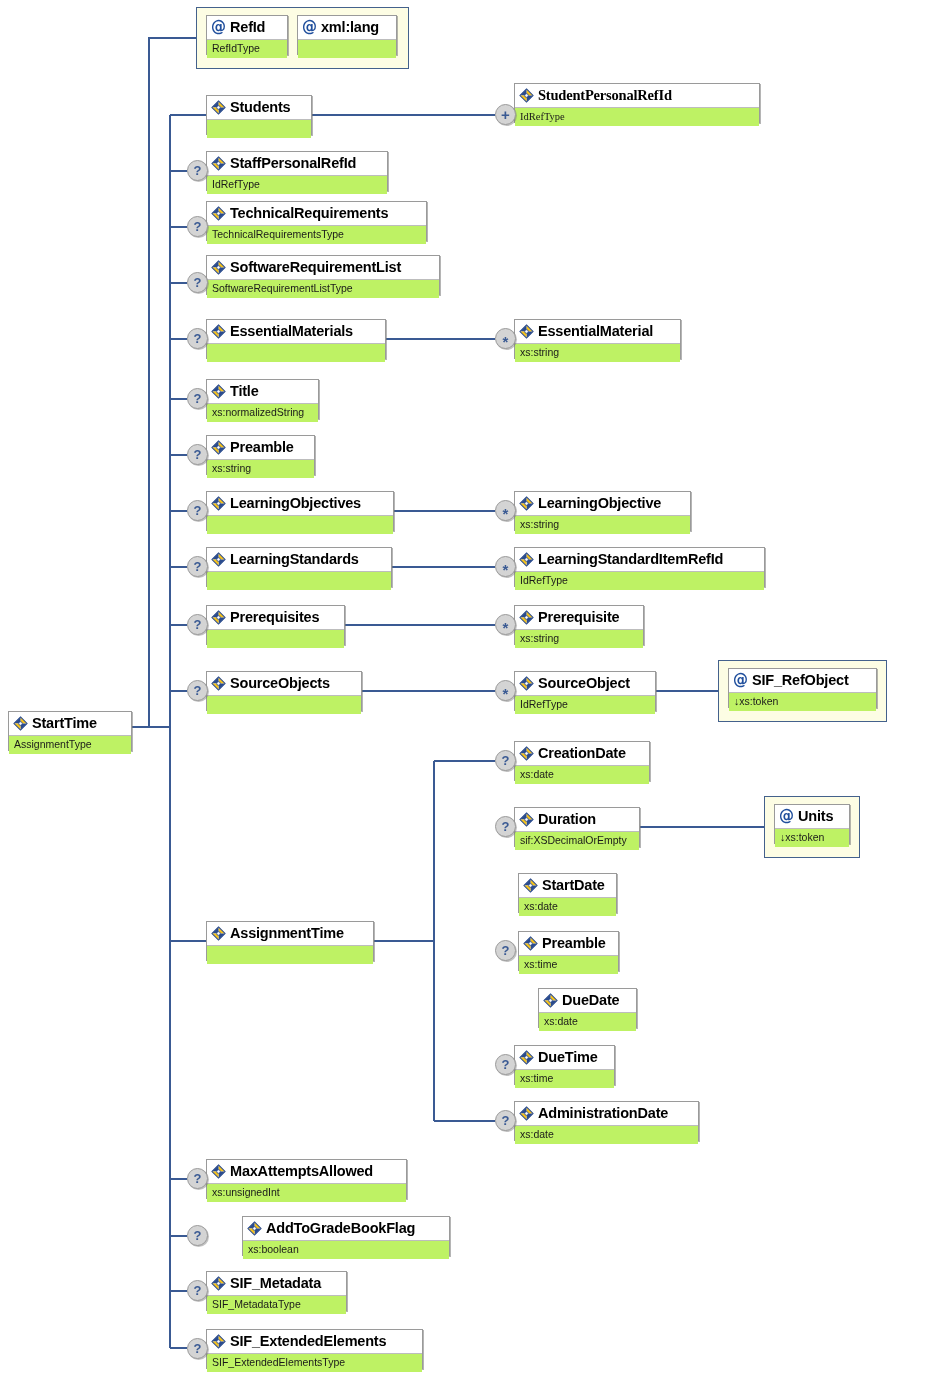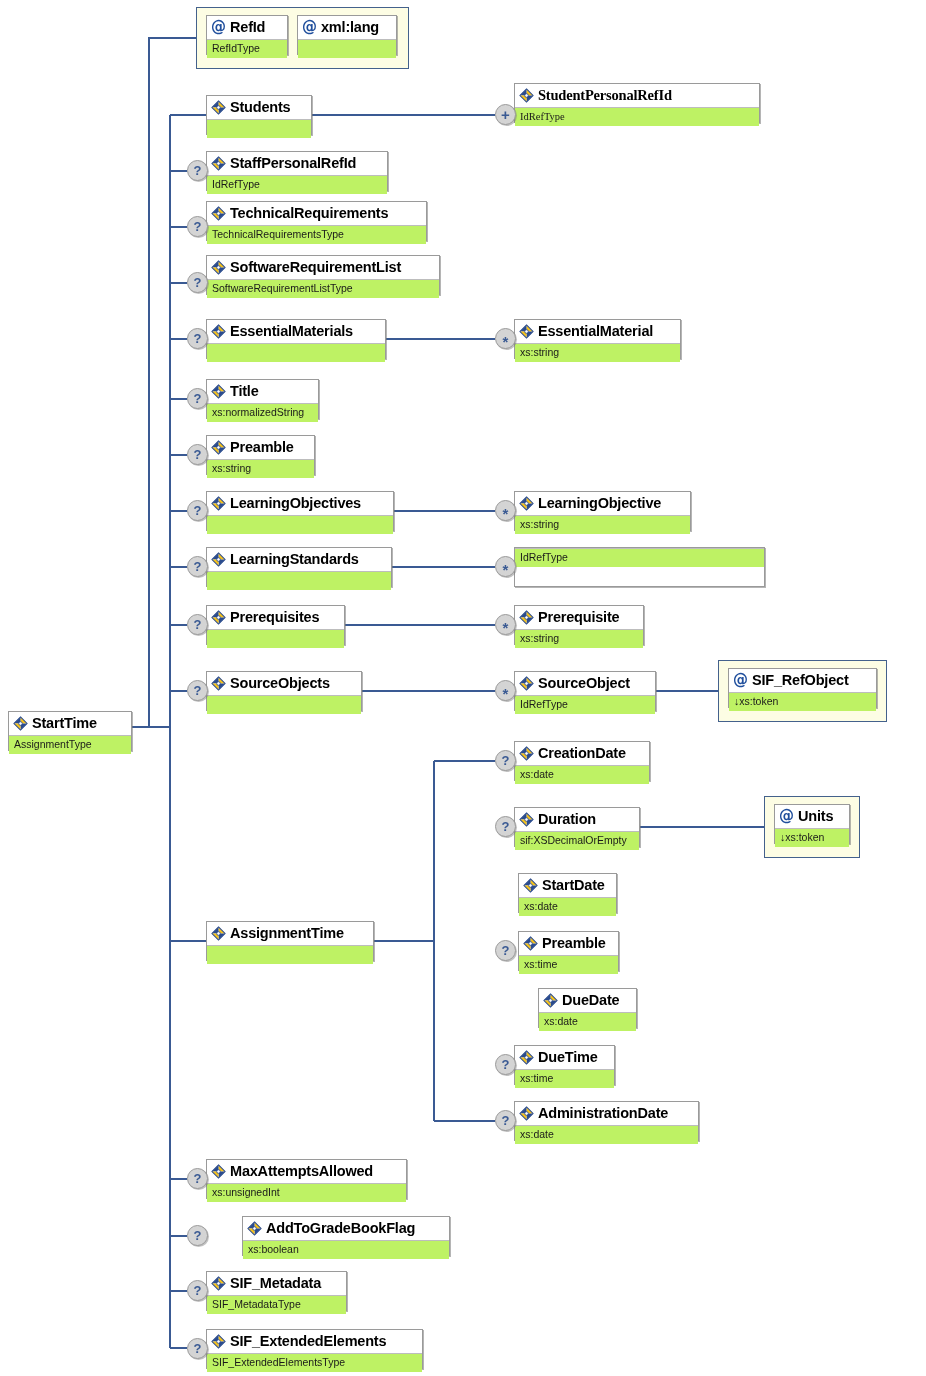--- a/index.html
+++ b/index.html
@@ -326,20 +326,32 @@
             <path d="M1 8 L8 1 L8 8 Z" fill="#2a4b8d"></path>
             <path d="M1 8 L8 8 L8 15 Z" fill="#f5c21b"></path>
             <polygon points="8,1 15,8 8,15 1,8" fill="none" stroke="#2a4b8d" stroke-width="1.1"></polygon>
             <circle cx="8" cy="8" r="1.9" fill="#ffffff" stroke="#2a4b8d" stroke-width="0.9"></circle>
           </svg>
           <span class="nname">LearningStandards</span>
         </div>
         <div class="nrow2"></div>
       </div>
       <div class="node" style="left: 514px; top: 547px; width: 251px; height: 40px;">
+        <div class="nrow1">
+          <svg class="ico" viewBox="0 0 16 16">
+            <polygon points="8,1 15,8 8,15 1,8" fill="#ffffff"></polygon>
+            <path d="M8 1 L15 8 L8 8 Z" fill="#f5c21b"></path>
+            <path d="M8 8 L15 8 L8 15 Z" fill="#2a4b8d"></path>
+            <path d="M1 8 L8 1 L8 8 Z" fill="#2a4b8d"></path>
+            <path d="M1 8 L8 8 L8 15 Z" fill="#f5c21b"></path>
+            <polygon points="8,1 15,8 8,15 1,8" fill="none" stroke="#2a4b8d" stroke-width="1.1"></polygon>
+            <circle cx="8" cy="8" r="1.9" fill="#ffffff" stroke="#2a4b8d" stroke-width="0.9"></circle>
+          </svg>
+          <span class="nname">LearningStandardItemRefId</span>
+        </div>
         <div class="nrow2">IdRefType</div>
       </div>
       <div class="node" style="left: 206px; top: 605px; width: 139px; height: 40px;">
         <div class="nrow1">
           <svg class="ico" viewBox="0 0 16 16">
             <polygon points="8,1 15,8 8,15 1,8" fill="#ffffff"></polygon>
             <path d="M8 1 L15 8 L8 8 Z" fill="#f5c21b"></path>
             <path d="M8 8 L15 8 L8 15 Z" fill="#2a4b8d"></path>
             <path d="M1 8 L8 1 L8 8 Z" fill="#2a4b8d"></path>
             <path d="M1 8 L8 8 L8 15 Z" fill="#f5c21b"></path>

